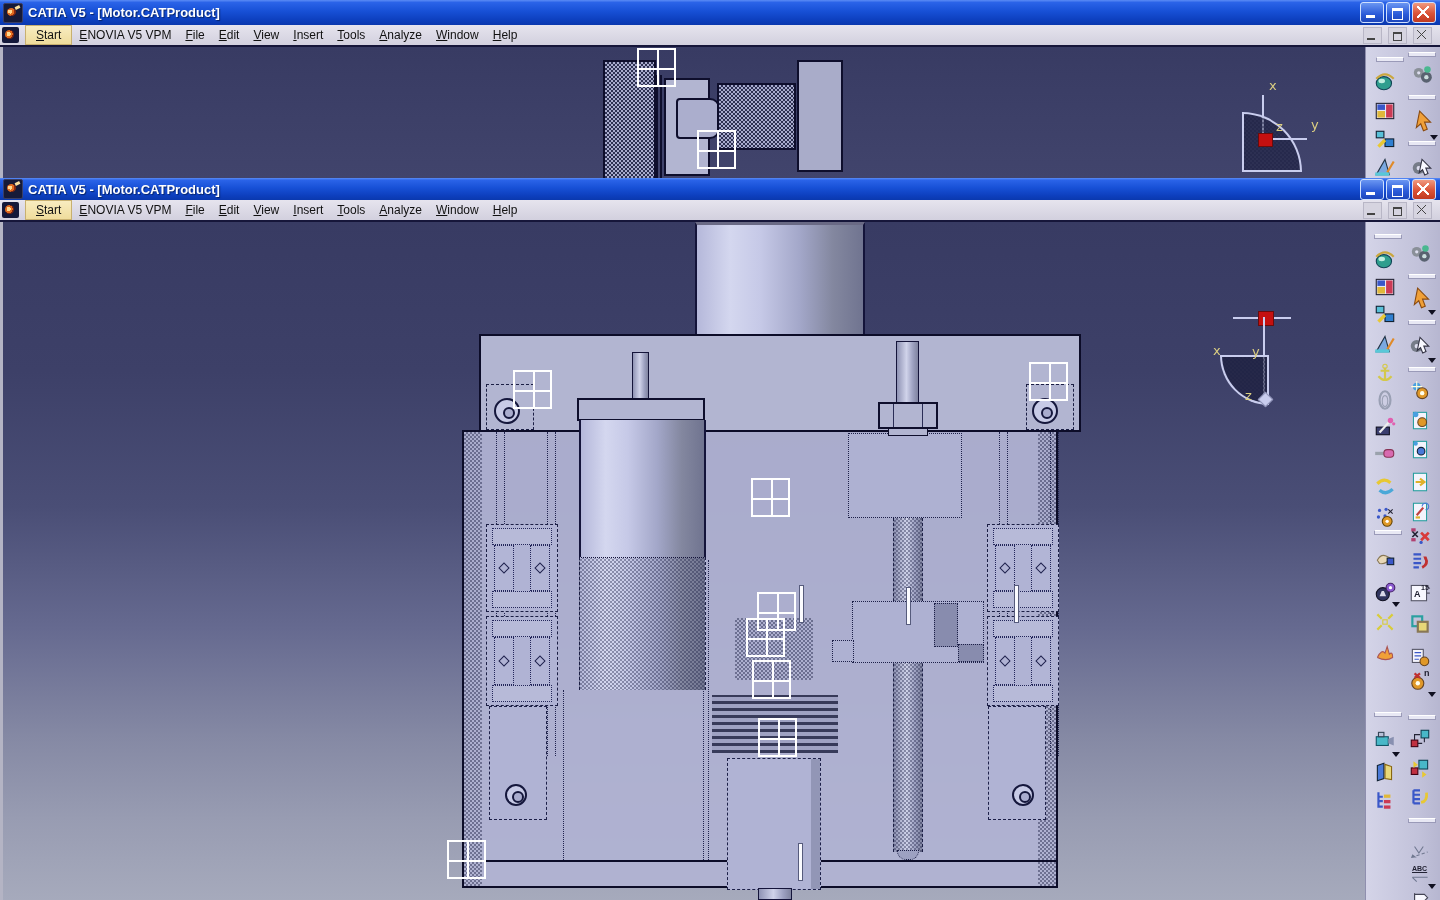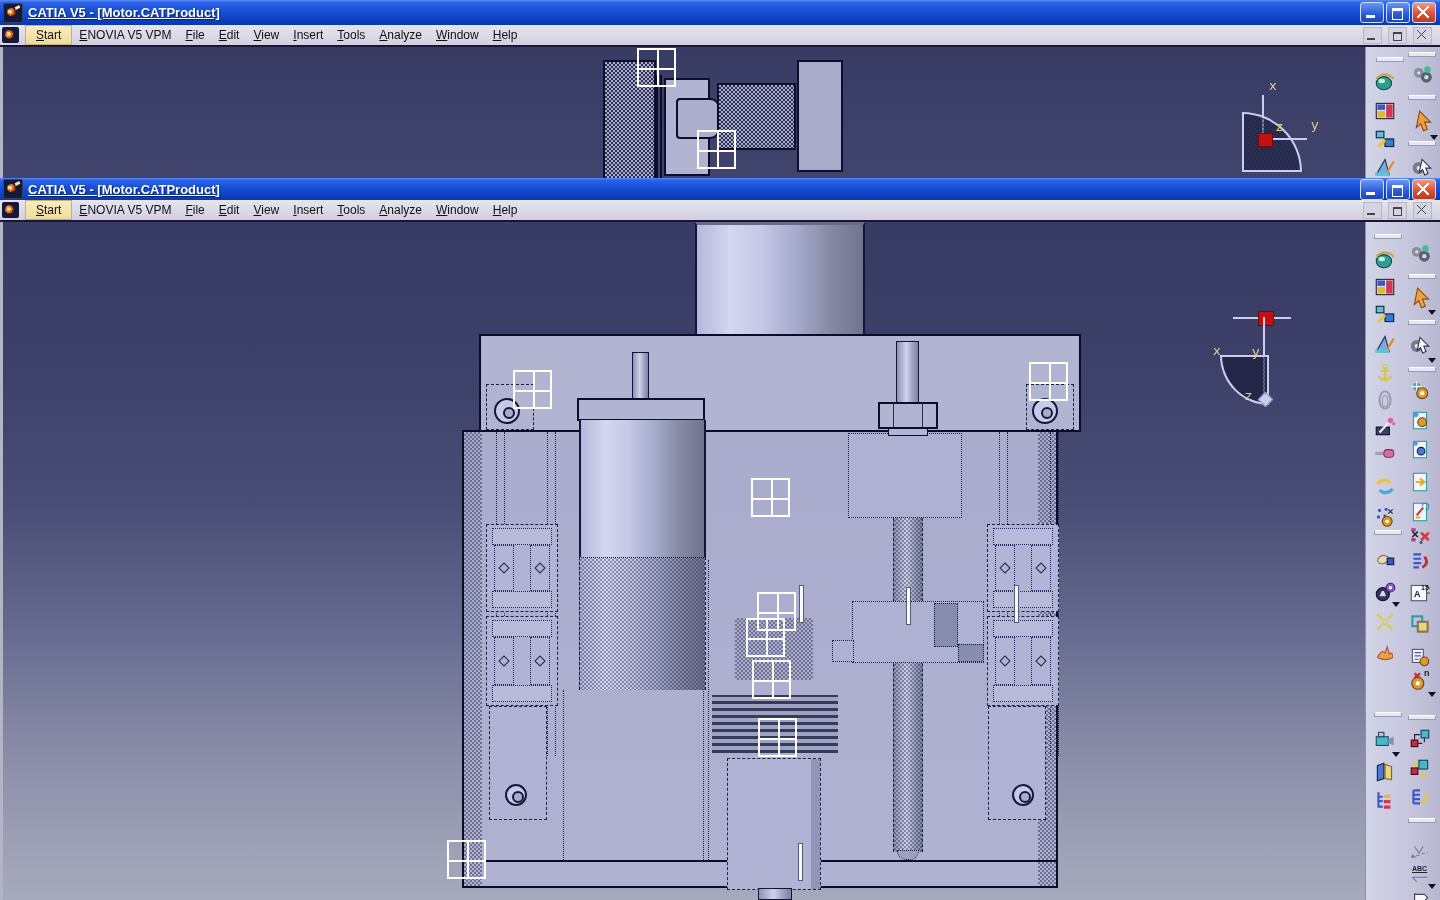--- a/index.html
+++ b/index.html
@@ -9,21 +9,21 @@
   .win{position:absolute;left:0;width:1440px;overflow:hidden;}
   .titlebar{position:relative;width:100%;background:
     linear-gradient(180deg,#5b8cf5 0%,#2a63e8 10%,#1750d6 45%,#0d3fbe 80%,#0a38ae 100%);
     display:flex;align-items:center;color:#fff;font-weight:bold;font-size:13px;}
   .tb-icon{width:18px;height:18px;margin:0 5px 0 3px;background:#161a38;border:1px solid #3a3e66;
     border-radius:2px;position:relative;flex:0 0 auto;}
   .tb-icon::before{content:"";position:absolute;left:3px;top:4px;width:9px;height:8px;
     background:radial-gradient(circle at 35% 45%,#ffd890 0 2px,#e06a20 2px 4px,#8a2a10 4px);border-radius:50%;}
   .tb-icon::after{content:"";position:absolute;right:2px;top:2px;width:5px;height:3px;
     background:#f8e0a0;transform:rotate(-25deg);}
-  .tb-title{text-shadow:1px 1px 1px #07246a;white-space:nowrap;text-decoration:underline;}
+  .tb-title{text-shadow:1px 1px 1px #07246a;white-space:nowrap;}
   .tb-btns{margin-left:auto;display:flex;gap:2px;padding-right:4px;}
   .tbb{width:22px;height:19px;border-radius:3px;border:1px solid #cfe0ff;position:relative;
     background:linear-gradient(180deg,#6a96f2,#2a5ad8 60%,#1c46bc);}
   .tbb.close{background:linear-gradient(180deg,#f09a80,#da5338 55%,#c03a22);}
   .tbb.min::after{content:"";position:absolute;left:5px;bottom:4px;width:9px;height:3px;background:#fff;}
   .tbb.rest::after{content:"";position:absolute;left:5px;top:5px;width:9px;height:8px;
     border:1px solid #fff;border-top-width:3px;}
   .tbb.close::after{content:"";position:absolute;inset:0;
     background:
      linear-gradient(45deg,transparent 44%,#fff 44% 56%,transparent 56%),

